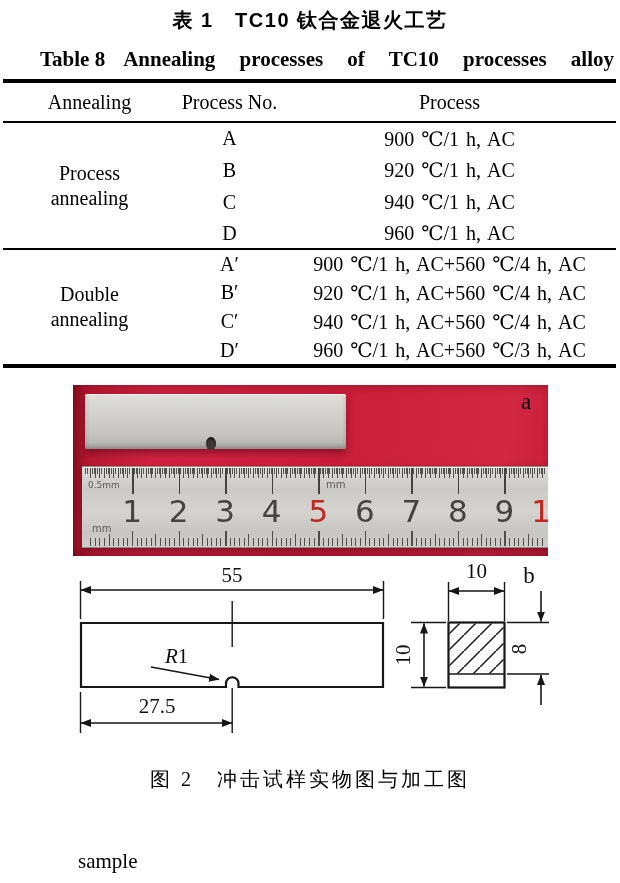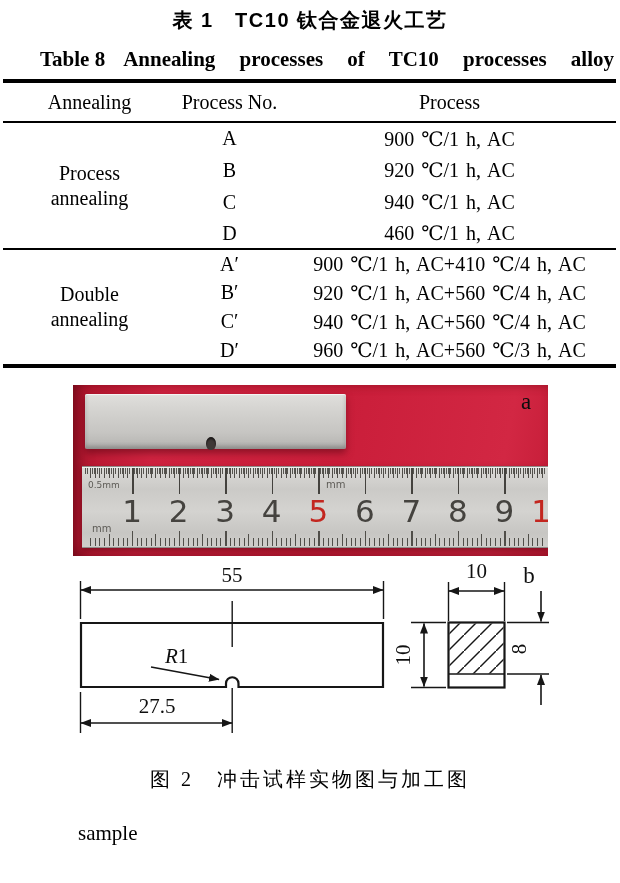--- a/index.html
+++ b/index.html
@@ -60,21 +60,21 @@
   .dline{stroke-width:1.6;}
   .xline{stroke-width:1.4;}
   .oline{stroke:#161616;stroke-width:2.2;fill:#fff;}
 
   
   .cap-zh{position:absolute;top:766px;left:0;width:620px;text-align:center;
           font-family:"Liberation Serif","DejaVu Serif","DejaVu Sans",serif;
           font-size:20px;letter-spacing:3px;color:#000;}
   .cap-en{position:absolute;top:811px;left:15px;width:589px;display:flex;font-size:21px;color:#000;}
   .cap-en .jfill{flex:1;margin-left:16px;text-align:justify;text-align-last:justify;}
-  .cap-en2{position:absolute;top:821px;left:78px;font-size:21px;color:#000;}
+  .cap-en2{position:absolute;top:849px;left:78px;font-size:21px;color:#000;}
 </style>
 </head>
 <body>
 
 <div class="page">
 
   <div class="zh-title">表 1　TC10 钛合金退火工艺</div>
 
   <div class="en-title">
     <span>Table 8</span>
@@ -106,29 +106,29 @@
         <tr style="height: 32px;">
           <td class="ncell">B</td>
           <td class="pcell">920 ℃/1 h, AC</td>
         </tr>
         <tr style="height: 32px;">
           <td class="ncell">C</td>
           <td class="pcell">940 ℃/1 h, AC</td>
         </tr>
         <tr style="height: 31px;">
           <td class="ncell sep">D</td>
-          <td class="pcell sep">460 ℃/1 h, AC</td>
+          <td class="pcell sep">960 ℃/1 h, AC</td>
         </tr>
         <tr style="height: 29px;">
           <td rowspan="4" class="glabel">
             <div>Double</div>
             <div>annealing</div>
           </td>
           <td class="ncell">A′</td>
-          <td class="pcell">900 ℃/1 h, AC+410 ℃/4 h, AC</td>
+          <td class="pcell">900 ℃/1 h, AC+560 ℃/4 h, AC</td>
         </tr>
         <tr style="height: 29px;">
           <td class="ncell">B′</td>
           <td class="pcell">920 ℃/1 h, AC+560 ℃/4 h, AC</td>
         </tr>
         <tr style="height: 29px;">
           <td class="ncell">C′</td>
           <td class="pcell">940 ℃/1 h, AC+560 ℃/4 h, AC</td>
         </tr>
         <tr style="height: 30px;">

